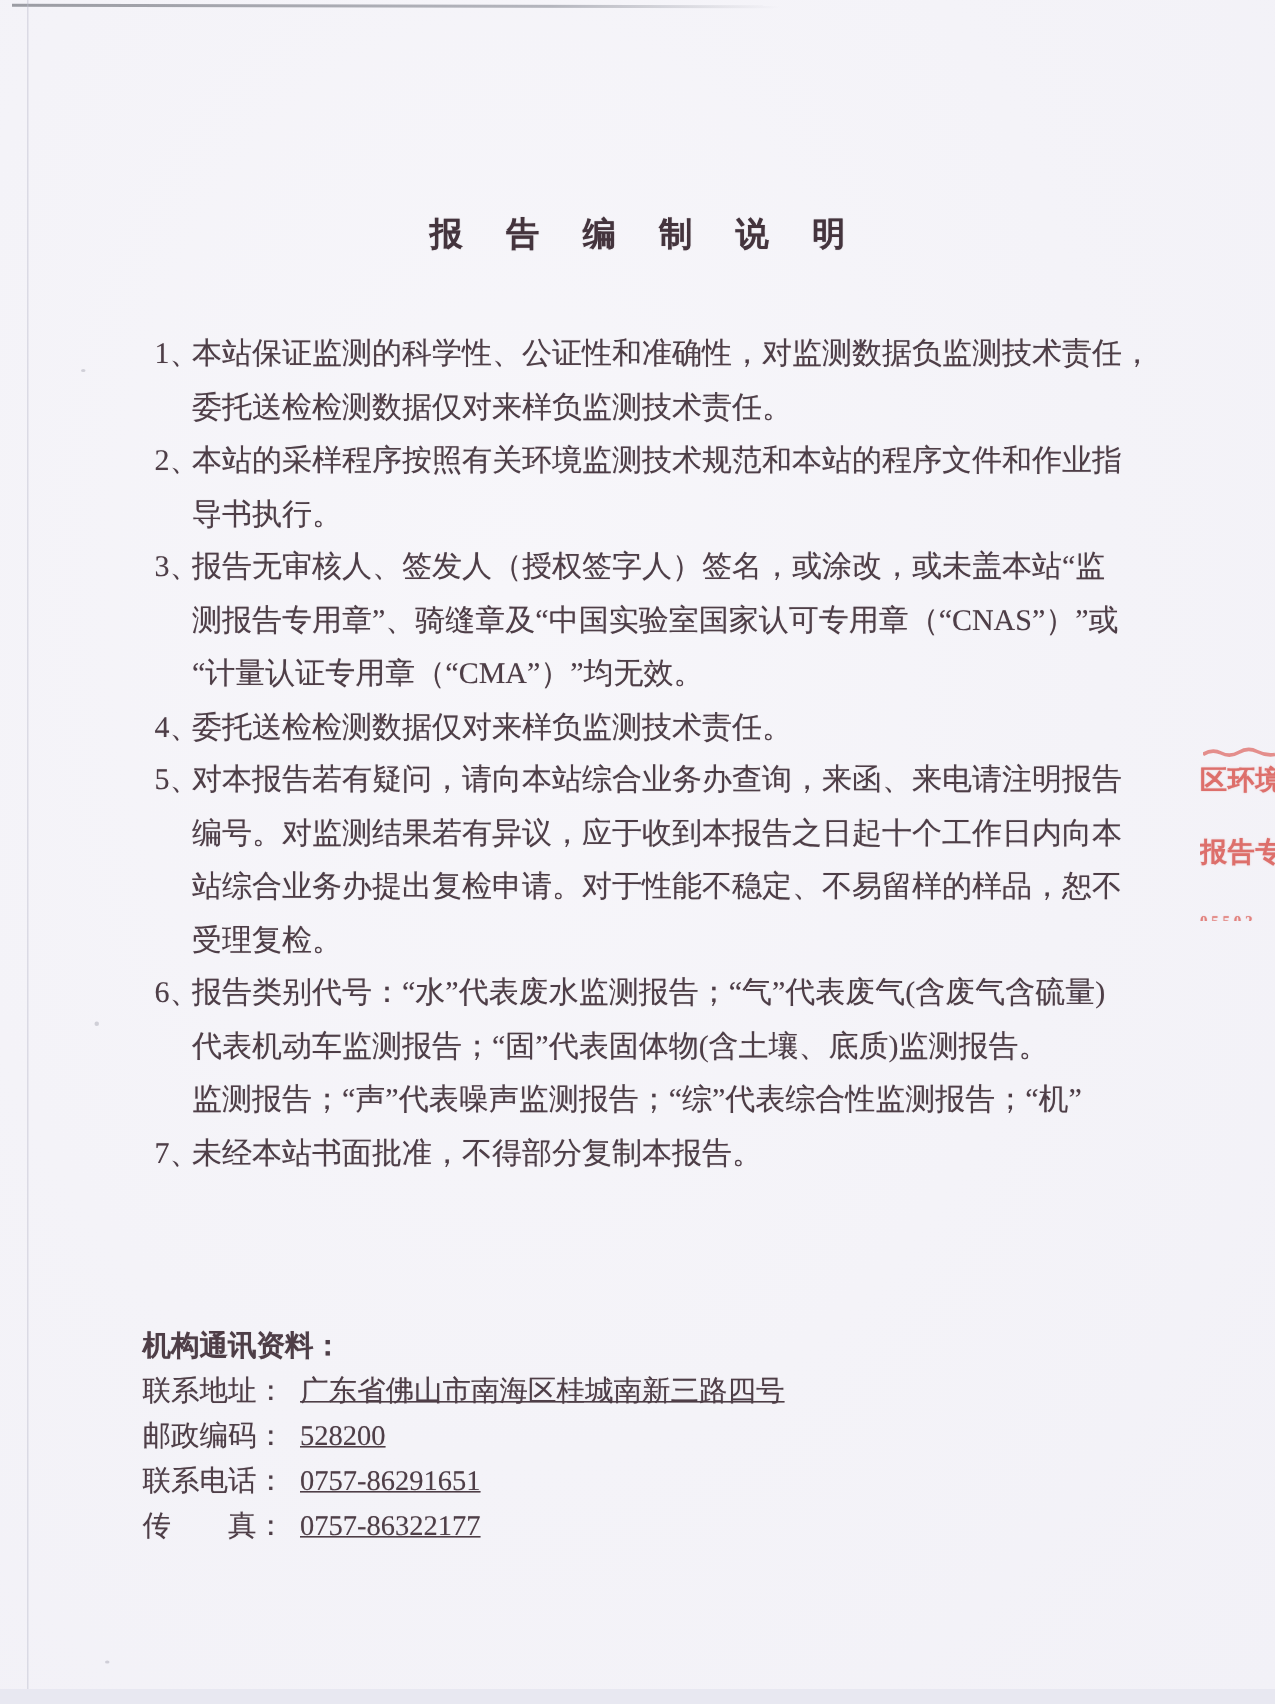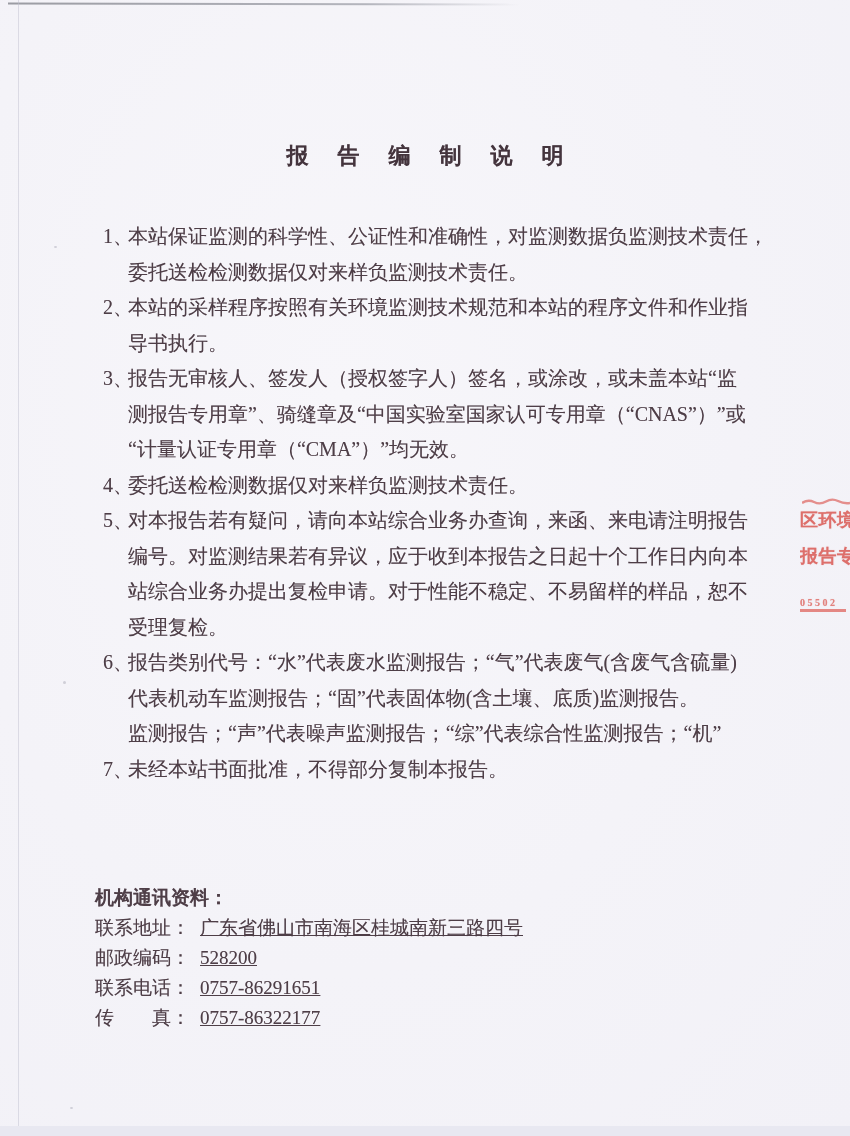--- a/index.html
+++ b/index.html
@@ -71,21 +71,21 @@
   .stamp {
     position: absolute; left: 800px; top: 496px; width: 50px; height: 118px;
     overflow: hidden;
     color: #dd6f6b;
   }
   .stamp-squiggle { display: block; margin: 2px 0 0 2px; }
   .stamp-line { font-size: 18px; font-weight: 600; white-space: nowrap;
     letter-spacing: 0.5px; line-height: 20px;
     text-shadow: 0 0 1px rgba(224,112,108,0.55); }
   .stamp-line1 { margin-top: 4px; }
-  .stamp-line2 { margin-top: 16px; font-family: Liberation Serif, serif; }
+  .stamp-line2 { margin-top: 28px; font-family: Liberation Serif, serif; }
   .stamp-serial { margin-top: 31px; font-size: 10px; letter-spacing: 2.5px;
     color: #e2827e; white-space: nowrap; font-weight: 600;
     text-shadow: 0 0 0.8px rgba(226,130,126,0.6); }
   .stamp-underline { margin-top: 1px; width: 46px; height: 2.5px;
     background: rgba(224,116,112,0.85); }
 </style>
 </head>
 <body>
 
 <div class="page">

